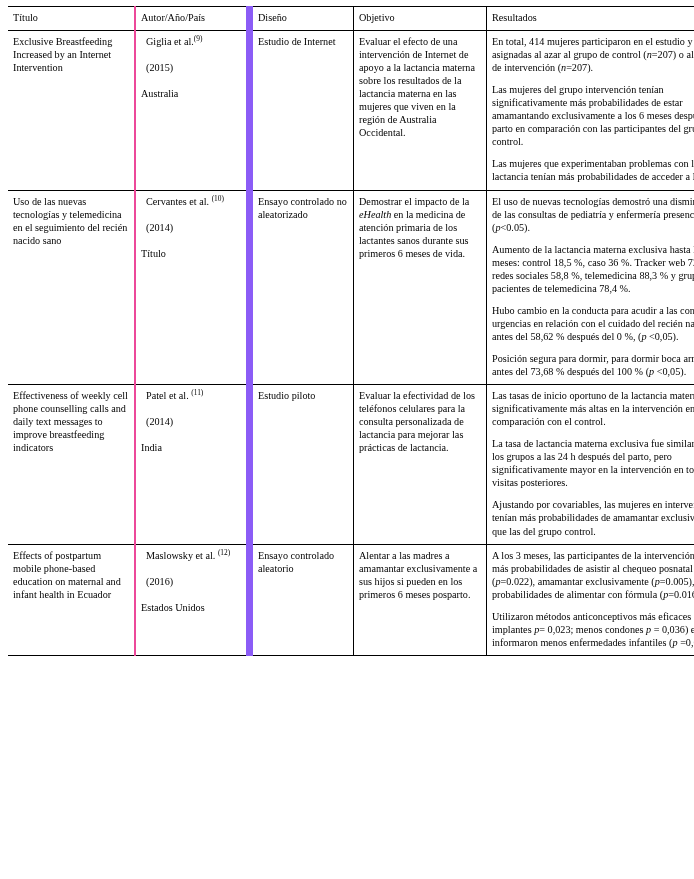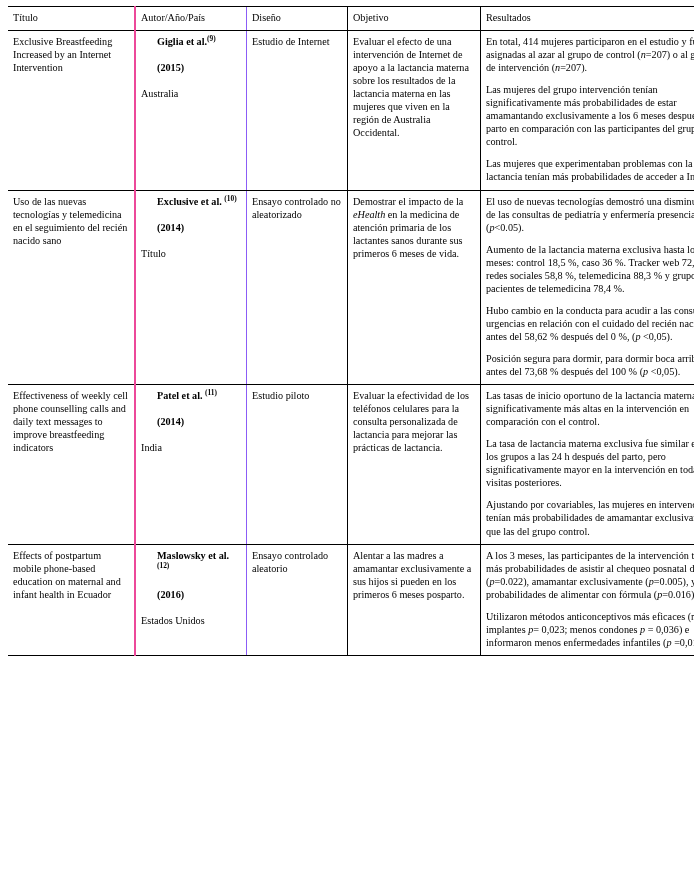--- a/index.html
+++ b/index.html
@@ -42,33 +42,32 @@
   }
   tbody td {
     border-bottom: 1px solid #000;
   }
   tbody tr:last-child td {
     border-bottom: 1.3px solid #000;
   }
   
   th.c-titulo, td.c-titulo { width: 116px; }
   th.c-autor,  td.c-autor  { width: 100px; border-left: 2px solid #ec4899; }
-  th.c-diseno, td.c-diseno { width: 90px;  border-left: 1px solid #8b5cf6; }
+  th.c-diseno, td.c-diseno { width: 90px;  border-left: 7px solid #8b5cf6; }
   th.c-objetivo, td.c-objetivo { width: 122px; border-left: 1px solid #000; }
   th.c-result, td.c-result { width: 240px; border-left: 1px solid #000; }
 
   .para {
     margin: 0 0 9px 0;
   }
   .para:last-child {
     margin-bottom: 0;
   }
   .gap {
-    margin: 0 0 13px 16px;
-    font-weight: bold;
+    margin: 0 0 13px 5px;
   }
   .gap:last-child { margin-bottom: 0; }
   sup {
     font-size: 7.4px;
     vertical-align: super;
     line-height: 0;
   }
   i { font-style: italic; }
 </style>
 </head>
@@ -99,21 +98,21 @@
         <td class="c-result">
           <p class="para">En total, 414 mujeres participaron en el estudio y fueron asignadas al azar al grupo de control (<i>n</i>=207) o al grupo de intervención (<i>n</i>=207).</p>
           <p class="para">Las mujeres del grupo intervención tenían significativamente más probabilidades de estar amamantando exclusivamente a los 6 meses después del parto en comparación con las participantes del grupo de control.</p>
           <p class="para">Las mujeres que experimentaban problemas con la lactancia tenían más probabilidades de acceder a Internet.</p>
         </td>
       </tr>
 
       <tr>
         <td class="c-titulo">Uso de las nuevas tecnologías y telemedicina en el seguimiento del recién nacido sano</td>
         <td class="c-autor">
-          <div class="gap"><span>Exclusive et al.</span> <sup>(10)</sup></div>
+          <div class="gap"><span>Cervantes et al.</span> <sup>(10)</sup></div>
           <div class="gap">(2014)</div>
           <div>Título</div>
         </td>
         <td class="c-diseno">Ensayo controlado no aleatorizado</td>
         <td class="c-objetivo">Demostrar el impacto de la <i>eHealth</i> en la medicina de atención primaria de los lactantes sanos durante sus primeros 6 meses de vida.</td>
         <td class="c-result">
           <p class="para">El uso de nuevas tecnologías demostró una disminución de las consultas de pediatría y enfermería presencial, (<i>p</i>&lt;0.05).</p>
           <p class="para">Aumento de la lactancia materna exclusiva hasta los seis meses: control 18,5 %, caso 36 %. Tracker web 72,5 %, redes sociales 58,8 %, telemedicina 88,3 % y grupos de pacientes de telemedicina 78,4 %.</p>
           <p class="para">Hubo cambio en la conducta para acudir a las consultas de urgencias en relación con el cuidado del recién nacido, antes del 58,62 % después del 0 %, (<i>p</i> &lt;0,05).</p>
           <p class="para">Posición segura para dormir, para dormir boca arriba, antes del 73,68 % después del 100 % (<i>p</i> &lt;0,05).</p>

